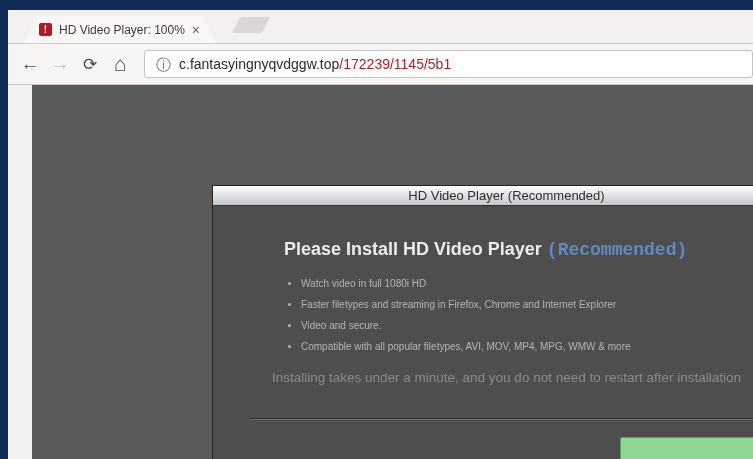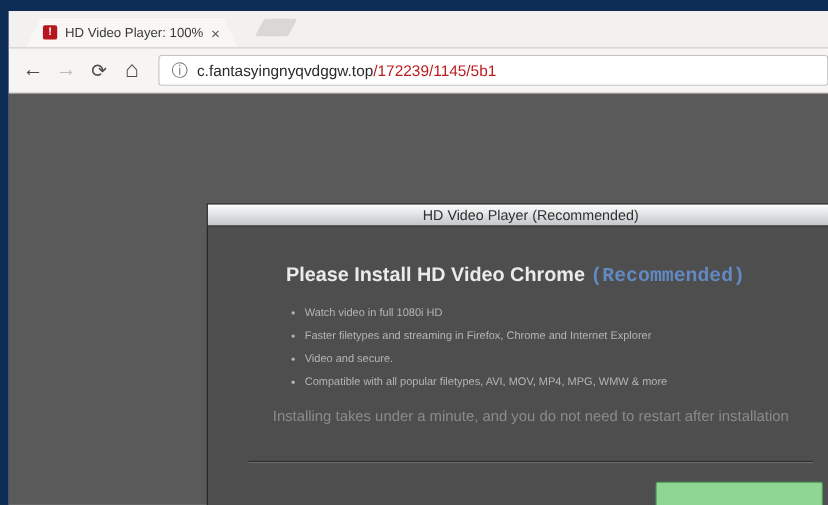--- a/index.html
+++ b/index.html
@@ -78,20 +78,21 @@
     font-size: 15px; color: #757575; margin: 0 8px 0 1px; line-height: 15px;
   }
   .url { font-size: 14px; white-space: nowrap; }
   .url .domain { color: #2b2b2b; text-align: center; }
   .url .path { color: #b91c1c; }
 
   
   .content {
     flex: 1 1 auto; position: relative; overflow: hidden;
     background: #5a5a5a;
+    margin-left: 24px;
   }
 
   
   .dialog {
     position: absolute; left: 180px; top: 100px;
     width: 589px; height: 460px;
     background: #4e4e4e;
     border: 1px solid #252525;
   }
   .dialog-titlebar {
@@ -151,21 +152,21 @@
       <span class="info-icon">ⓘ</span>
       <span class="url"><span class="domain">c.fantasyingnyqvdggw.top</span><span class="path">/172239/1145/5b1</span></span>
     </div>
   </div>
 
   <div class="content">
     <div class="dialog">
       <div class="dialog-titlebar">HD Video Player (Recommended)</div>
 
       <div class="dialog-main">
-        <div class="dialog-heading"><span>Please Install HD Video Chrome</span><span class="accent">(Recommended)</span></div>
+        <div class="dialog-heading"><span>Please Install HD Video Player</span><span class="accent">(Recommended)</span></div>
 
         <ul class="feature-list">
           <li>Watch video in full 1080i HD</li>
           <li>Faster filetypes and streaming in Firefox, Chrome and Internet Explorer</li>
           <li>Video and secure.</li>
           <li>Compatible with all popular filetypes, AVI, MOV, MP4, MPG, WMW &amp; more</li>
         </ul>
       </div>
 
       <div class="install-note">Installing takes under a minute, and you do not need to restart after installation</div>

